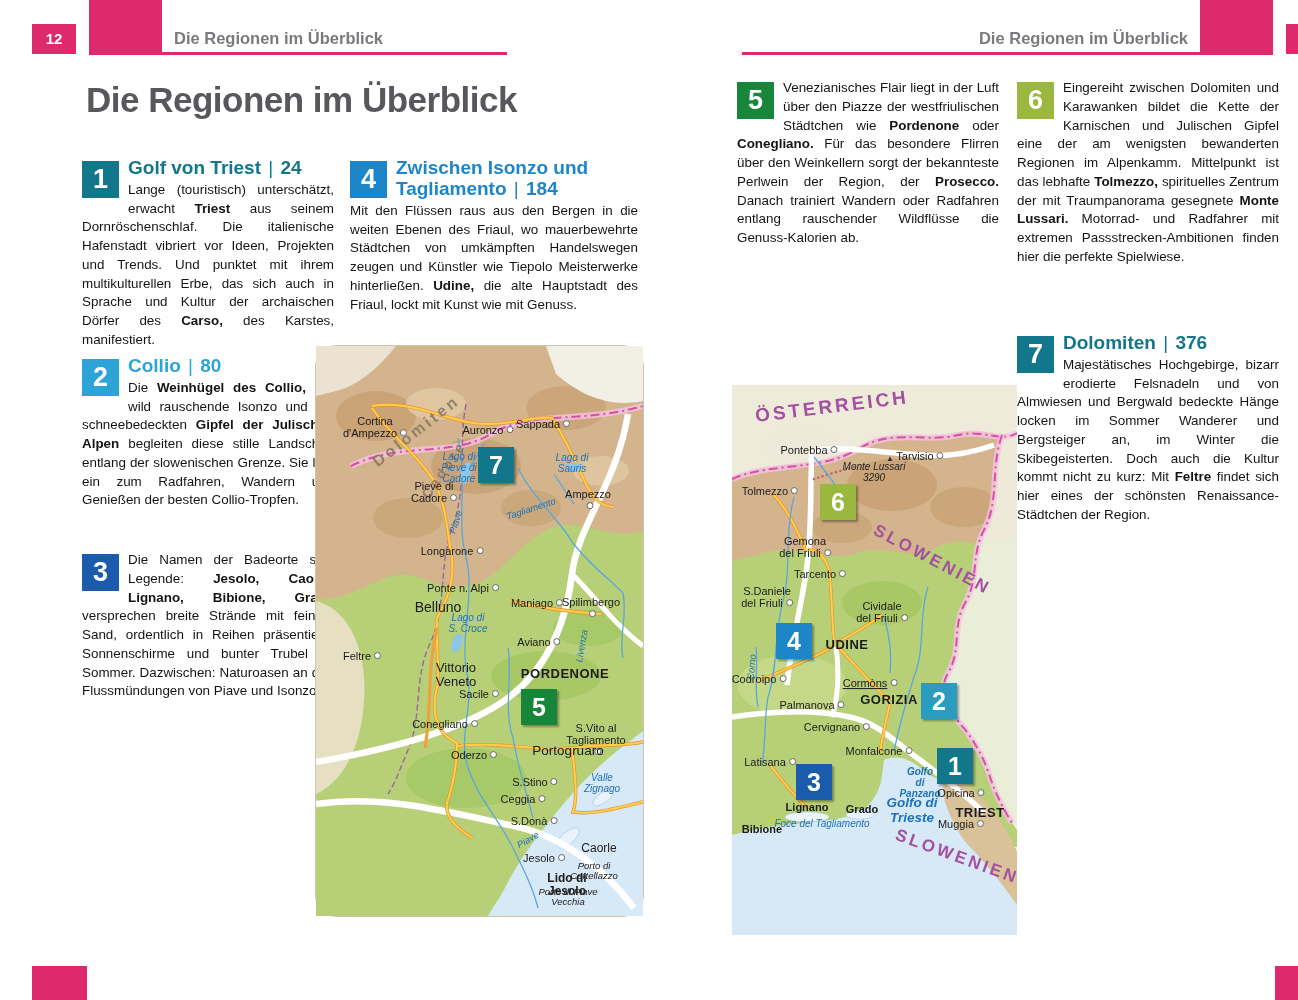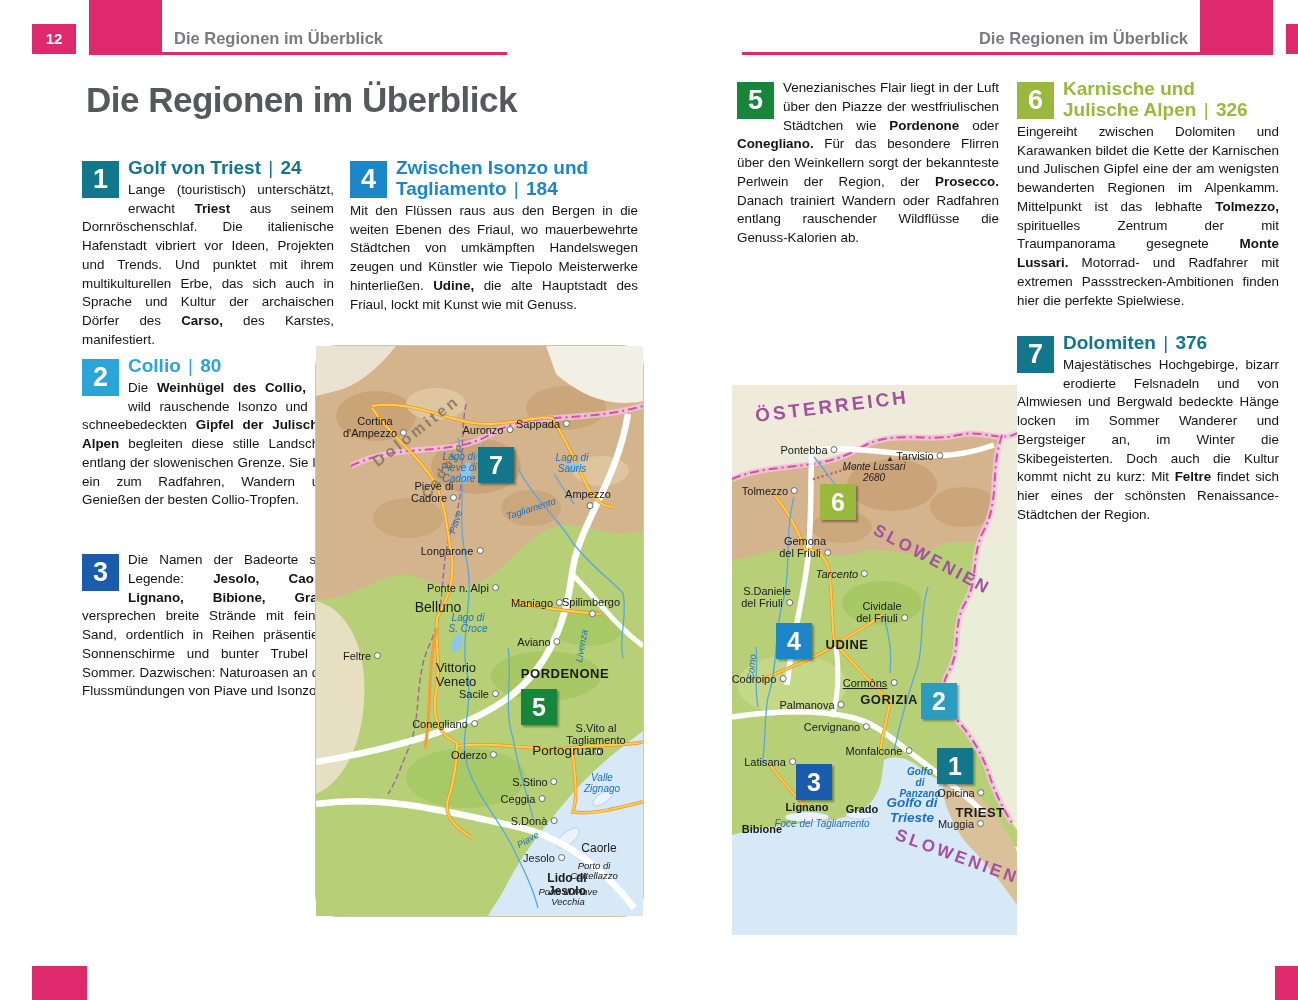--- a/index.html
+++ b/index.html
@@ -96,22 +96,20 @@
     <p><span>Mit den Flüssen raus aus den Bergen in die weiten Ebenen des Friaul, wo mauerbewehrte Städtchen von umkämpften Handelswegen zeugen und Künstler wie Tiepolo Meisterwerke hinterließen. </span><b>Udine,</b><span> die alte Hauptstadt des Friaul, lockt mit Kunst wie mit Genuss.</span></p>
   </section>
 
   <section class="sec s5">
     <div class="num" style="background: rgb(23, 134, 59);">5</div>
     <p><span>Venezianisches Flair liegt in der Luft über den Piazze der westfriulischen Städtchen wie </span><b>Pordenone</b><span> oder </span><b>Conegliano.</b><span> Für das besondere Flirren über den Weinkellern sorgt der bekannteste Perlwein der Region, der </span><b>Prosecco.</b><span> Danach trainiert Wandern oder Radfahren entlang rauschender Wildflüsse die Genuss-Kalorien ab.</span></p>
   </section>
 
   <section class="sec s6">
     <div class="num" style="background: rgb(154, 184, 61);">6</div>
-    <h2 style="color: rgb(154, 184, 61);"><span class="t">Karnische und
-Julische Alpen</span> <span class="pipe">|</span> <span>326</span></h2>
     <p><span>Eingereiht zwischen Dolomiten und Karawanken bildet die Kette der Karnischen und Julischen Gipfel eine der am wenigsten bewanderten Regionen im Alpenkamm. Mittelpunkt ist das lebhafte </span><b>Tolmezzo,</b><span> spirituelles Zentrum der mit Traumpanorama gesegnete </span><b>Monte Lussari.</b><span> Motorrad- und Radfahrer mit extremen Passstrecken-Ambitionen finden hier die perfekte Spielwiese.</span></p>
   </section>
 
   <section class="sec s7">
     <div class="num" style="background: rgb(18, 119, 139);">7</div>
     <h2 style="color: rgb(18, 119, 139);"><span class="t">Dolomiten</span> <span class="pipe">|</span> <span>376</span></h2>
     <p><span>Majestätisches Hochgebirge, bizarr erodierte Felsnadeln und von Almwiesen und Bergwald bedeckte Hänge locken im Sommer Wanderer und Bergsteiger an, im Winter die Skibegeisterten. Doch auch die Kultur kommt nicht zu kurz: Mit </span><b>Feltre</b><span> findet sich hier eines der schönsten Renaissance-Städtchen der Region.</span></p>
   </section>
 
   <div class="map west">
@@ -274,25 +272,25 @@
         <path d="M152,232 C158,252 160,270 158,288"></path>
         <path d="M82,72 C92,84 100,96 108,106"></path>
       </g>
     </svg>
     <div class="labels">
         <div class="lbl country" style="left: 100px; top: 22px; font-size: 19px; transform: translate(-50%, -50%) rotate(-7deg);">ÖSTERREICH</div>
         <div class="lbl town" style="left: 77px; top: 66px;">Pontebba<span class="dot"></span></div>
         <div class="lbl town" style="left: 188px; top: 72px;">Tarvisio<span class="dot"></span></div>
         <div class="lbl tri" style="left: 158px; top: 74px;">▲</div>
         <div class="lbl peak" style="left: 142px; top: 88px;">Monte Lussari
-2680</div>
+3290</div>
         <div class="lbl town" style="left: 38px; top: 107px;">Tolmezzo<span class="dot"></span></div>
         <div class="lbl town" style="left: 73px; top: 163px;">Gemona
 del Friuli<span class="dot"></span></div>
-        <div class="lbl town" style="left: 110px; top: 190px; font-style: italic;">Tarcento<span class="dot"></span></div>
+        <div class="lbl town" style="left: 88px; top: 190px;">Tarcento<span class="dot"></span></div>
         <div class="lbl town" style="left: 35px; top: 213px;">S.Daniele
 del Friuli<span class="dot"></span></div>
         <div class="lbl town" style="left: 150px; top: 228px;">Cividale
 del Friuli<span class="dot"></span></div>
         <div class="lbl cap" style="left: 115px; top: 260px; font-size: 13px;">UDINE</div>
         <div class="lbl country" style="left: 200px; top: 175px; transform: translate(-50%, -50%) rotate(28deg);">SLOWENIEN</div>
         <div class="lbl town" style="left: 27px; top: 295px;">Codroipo<span class="dot"></span></div>
         <div class="lbl town" style="left: 138px; top: 299px; text-decoration: underline;">Cormòns<span class="dot"></span></div>
         <div class="lbl cap" style="left: 157px; top: 315px;">GORIZIA</div>
         <div class="lbl town" style="left: 80px; top: 321px;">Palmanova<span class="dot"></span></div>

